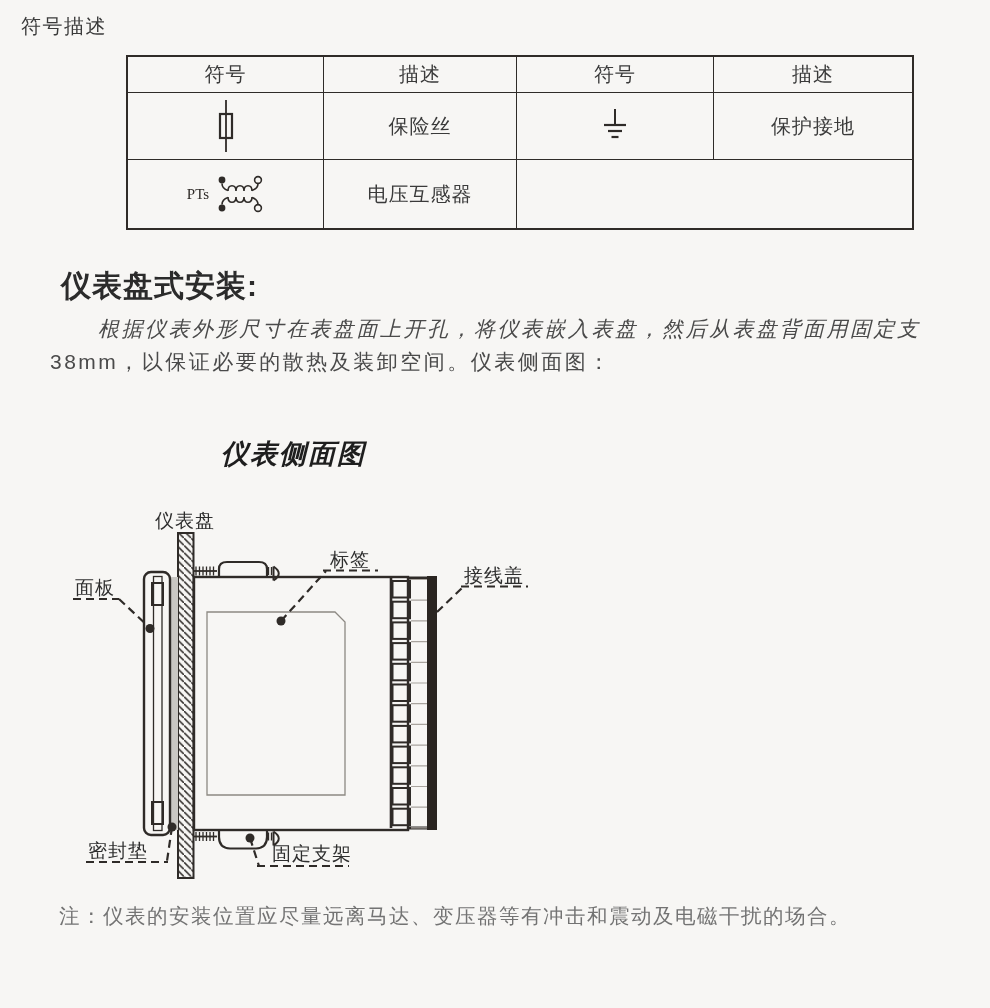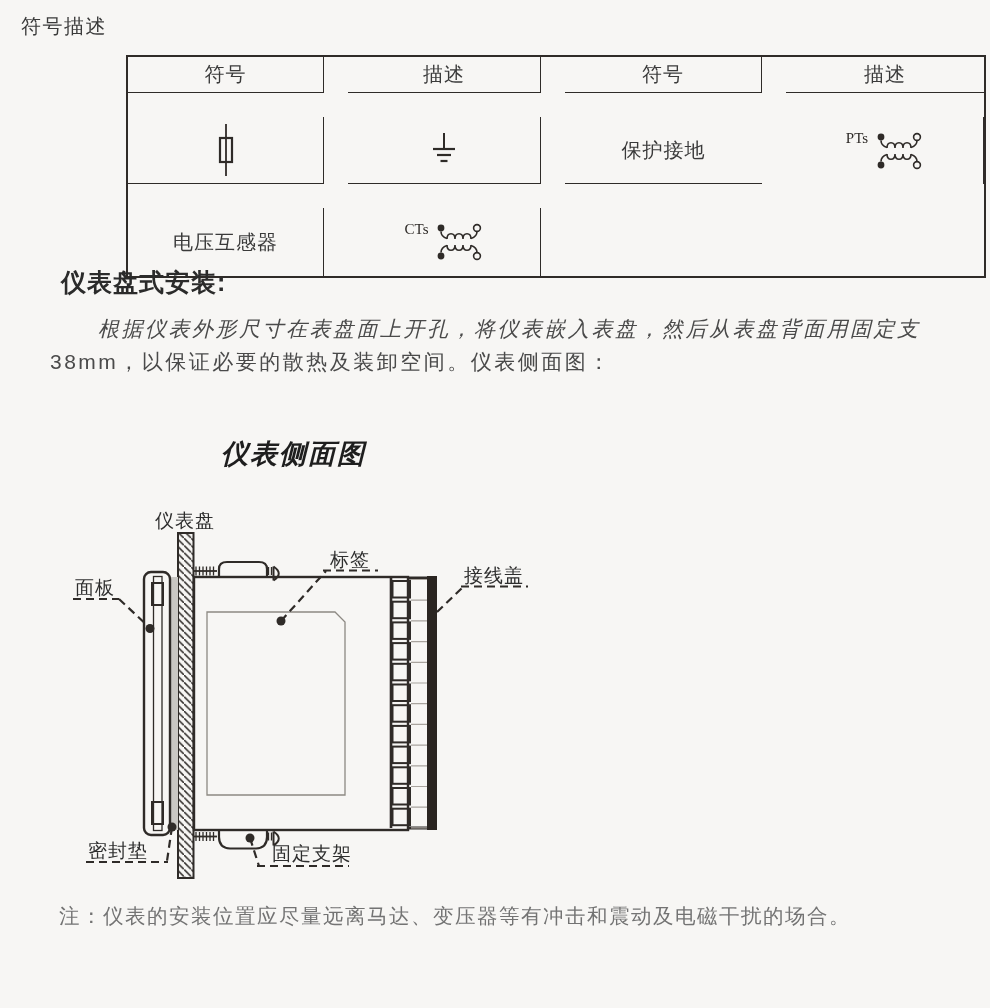--- a/index.html
+++ b/index.html
@@ -13,34 +13,33 @@
   
   .section-label { left:21px; top:13px; font-size:20px; letter-spacing:1.5px; color:#3a3a3a;font-family:Liberation Mono, monospace; }
 
   
   .symbol-table {
     left:126px; top:55px;
     display:grid;
     grid-template-columns:196px 193px 197px 198px;
     grid-template-rows:36px 67px 68px;
     border:2.5px solid #2f2b28;
-    gap:24px;
   }
   .cell {
     display:flex; align-items:center; justify-content:center;
     border-right:1.5px solid #2f2b28; border-bottom:1.5px solid #2f2b28;
     font-size:20px; color:#3a3a3a; letter-spacing:1px;
   }
   .cell.c4 { border-right:none; }
   .cell.r3 { border-bottom:none; }
-  .winding { display:flex; gap:5px; }
+  .winding { display:flex; align-items:center; gap:5px; }
   .winding .wlabel { font-family:"Liberation Serif", serif; font-size:15px; letter-spacing:0; color:#2f2b28; }
 
   
-  .install-heading { left:61px; top:266px; font-size:25px; font-weight:bold; letter-spacing:1px; color:#2b2b2b; }
+  .install-heading { left:61px; top:266px; font-size:30px; font-weight:bold; letter-spacing:1px; color:#2b2b2b; }
   .para { left:50px; top:313px; font-size:21px; line-height:32.6px; letter-spacing:2.5px; color:#4a4a4a; white-space:nowrap; }
   .para .pline { display:block; }
   .para .indent { text-indent:48px;font-style:italic; }
 
   .diagram-title { left:221px; top:436px; font-size:27px; font-weight:bold; letter-spacing:2px; color:#1e1e1e; font-family:"Liberation Serif", serif;font-style:italic; }
 
   .diagram-svg { left:40px; top:495px; }
   .diagram-svg text { font-family:"Liberation Sans", sans-serif; font-size:19px; fill:#2e2e2e; letter-spacing:1px; }
   .ink { stroke:#2f2b28; fill:none; }
   .dash { stroke:#2f2b28; fill:none; stroke-width:2.2; stroke-dasharray:8 5; }
@@ -57,20 +56,21 @@
   <div class="cell c2">描述</div>
   <div class="cell c3">符号</div>
   <div class="cell c4">描述</div>
 
   <div class="cell c1">
     <svg width="30" height="52" viewBox="0 0 30 52">
       <path class="ink" d="M15,0 V52" stroke-width="1.8"></path>
       <rect class="ink" x="9" y="14" width="12" height="24" stroke-width="2.2"></rect>
     </svg>
   </div>
+  <div class="cell c2">保险丝</div>
   <div class="cell c3">
     <svg width="32" height="34" viewBox="0 0 32 34">
       <path class="ink" d="M16,0 V16" stroke-width="2"></path>
       <path class="ink" d="M5,16 H27" stroke-width="2.2"></path>
       <path class="ink" d="M9,22 H23" stroke-width="2.2"></path>
       <path class="ink" d="M12.5,28 H19.5" stroke-width="2.2"></path>
     </svg>
   </div>
   <div class="cell c4">保护接地</div>
 
@@ -85,37 +85,20 @@
         <path class="ink" stroke-width="1.6" d="M8,10.5 C8,15 11,16.5 14,17.5"></path>
         <path class="ink" stroke-width="1.6" d="M44,10.5 C44,15 41,16.5 38,17.5"></path>
         <path class="ink" stroke-width="1.6" d="M14,18 c0,-7 8,-7 8,0 c0,-7 8,-7 8,0 c0,-7 8,-7 8,0"></path>
         <path class="ink" stroke-width="1.6" d="M8,31.5 C8,27 11,25.5 14,24.5"></path>
         <path class="ink" stroke-width="1.6" d="M44,31.5 C44,27 41,25.5 38,24.5"></path>
         <path class="ink" stroke-width="1.6" d="M14,24 c0,7 8,7 8,0 c0,7 8,7 8,0 c0,7 8,7 8,0"></path>
       </svg>
     </span>
   </div>
   <div class="cell c2 r3">电压互感器</div>
-  <div class="cell c3 r3">
-    <span class="winding">
-      <span class="wlabel">CTs</span>
-      <svg width="50" height="42" viewBox="0 0 50 42">
-        <circle cx="8" cy="7" r="3.4" fill="#2f2b28"></circle>
-        <circle class="ink" cx="44" cy="7" r="3.4" stroke-width="1.6"></circle>
-        <circle cx="8" cy="35" r="3.4" fill="#2f2b28"></circle>
-        <circle class="ink" cx="44" cy="35" r="3.4" stroke-width="1.6"></circle>
-        <path class="ink" stroke-width="1.6" d="M8,10.5 C8,15 11,16.5 14,17.5"></path>
-        <path class="ink" stroke-width="1.6" d="M44,10.5 C44,15 41,16.5 38,17.5"></path>
-        <path class="ink" stroke-width="1.6" d="M14,18 c0,-7 8,-7 8,0 c0,-7 8,-7 8,0 c0,-7 8,-7 8,0"></path>
-        <path class="ink" stroke-width="1.6" d="M8,31.5 C8,27 11,25.5 14,24.5"></path>
-        <path class="ink" stroke-width="1.6" d="M44,31.5 C44,27 41,25.5 38,24.5"></path>
-        <path class="ink" stroke-width="1.6" d="M14,24 c0,7 8,7 8,0 c0,7 8,7 8,0 c0,7 8,7 8,0"></path>
-      </svg>
-    </span>
-  </div>
 </div>
 
 <div class="abs install-heading">仪表盘式安装:</div>
 <div class="abs para">
   <span class="pline indent">根据仪表外形尺寸在表盘面上开孔，将仪表嵌入表盘，然后从表盘背面用固定支</span>
   <span class="pline">38mm，以保证必要的散热及装卸空间。仪表侧面图：</span>
 </div>
 
 <div class="abs diagram-title">仪表侧面图</div>
 

